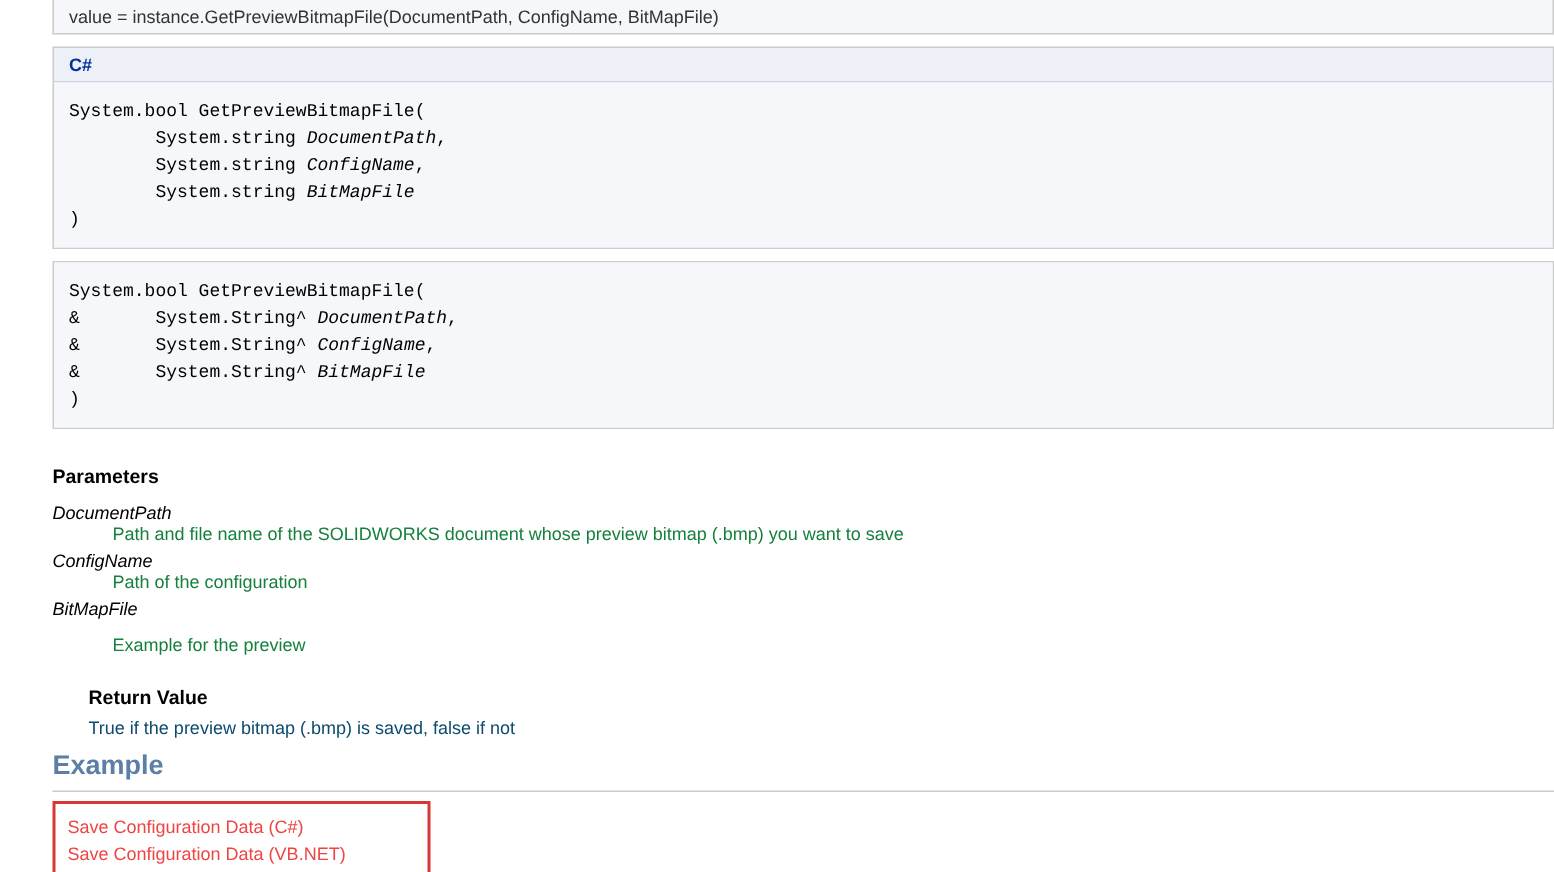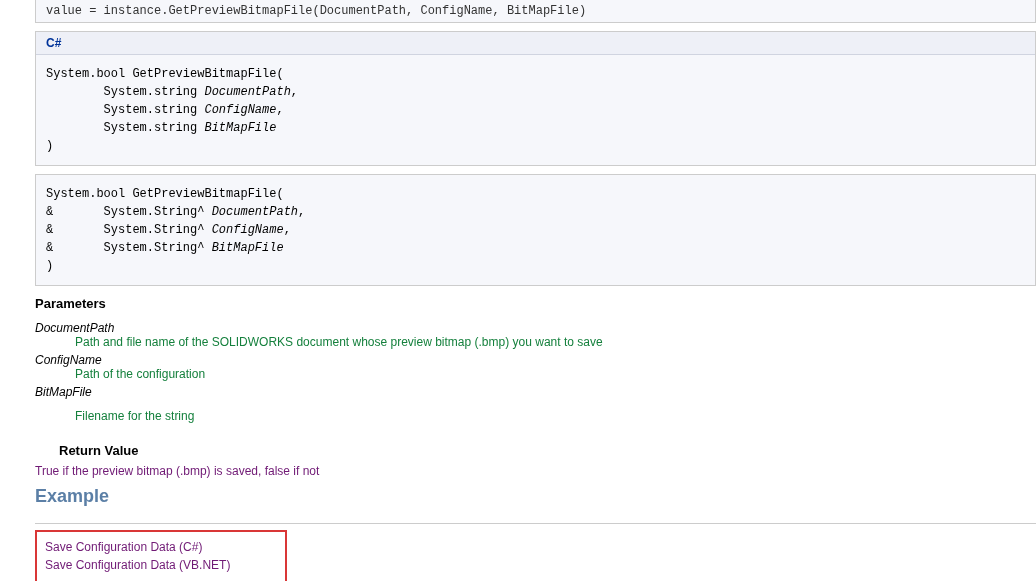--- a/index.html
+++ b/index.html
@@ -37,34 +37,34 @@
       font-family: "Courier New", monospace;
       font-size: 12px;
       line-height: 1.5;
       white-space: pre;
       color: #000;
     }
     .code-body .italic {
       font-style: italic;
     }
     .truncated-top {
-      font-family: Liberation Mono, monospace;
+      font-family: Liberation Sans, sans-serif;
       font-size: 12px;
       padding: 4px 10px;
       background: #f6f7fb;
       border: 1px solid #ccc;
       border-top: none;
       margin-bottom: 8px;
       white-space: pre;
     }
     .section-heading {
       font-weight: bold;
       font-size: 13px;
       color: #000;
-      margin-top: 10px;
+      margin-top: 24px;
       margin-bottom: 10px;
     }
     .param-name {
       font-style: italic;
       font-size: 12px;
       color: #000;
       margin-top: 4px;
     }
     .param-desc {
       padding-left: 40px;
@@ -75,42 +75,43 @@
     .return-heading {
       font-weight: bold;
       font-size: 13px;
       margin-top: 20px;
       margin-bottom: 6px;
       color: #000;
       padding-left: 24px;
     }
     .return-desc {
       font-size: 12px;
-      color: #701a75;
+      color: #0c4a6e;
+      margin-left: 24px;
     }
     .example-heading {
       font-size: 18px;
       font-weight: bold;
       color: #5b7fa6;
       margin-top: 8px;
-      margin-bottom: 16px;
+      margin-bottom: 6px;
     }
     .example-divider {
       border: none;
       border-top: 1px solid #ccc;
       margin: 4px 0 6px 0;
     }
     .example-box {
       border: 2px solid #d93636;
       padding: 6px 8px 8px 8px;
       width: 252px;
       margin-top: 4px;
     }
     .example-link {
-      color: #701a75;
+      color: #ef4444;
       font-size: 12px;
       display: block;
       line-height: 1.5;
       cursor: pointer;
     }
   </style>
 </head>
 <body>
 
 <div class="container">
@@ -137,21 +138,21 @@
   <div class="section-heading">Parameters</div>
 
   <div class="param-name">DocumentPath</div>
   <div class="param-desc">Path and file name of the SOLIDWORKS document whose preview bitmap (.bmp) you want to save</div>
 
   <div class="param-name">ConfigName</div>
   <div class="param-desc">Path of the configuration</div>
 
   <div class="param-name">BitMapFile</div>
   <div style="height:10px"></div>
-  <div class="param-desc">Filename for the string</div>
+  <div class="param-desc">Example for the preview</div>
 
   <div class="return-heading">Return Value</div>
   <div class="return-desc">True if the preview bitmap (.bmp) is saved, false if not</div>
 
   <div class="example-heading">Example</div>
   <hr class="example-divider">
 
   <div class="example-box">
     <a class="example-link">Save Configuration Data (C#)</a>
     <a class="example-link">Save Configuration Data (VB.NET)</a>

